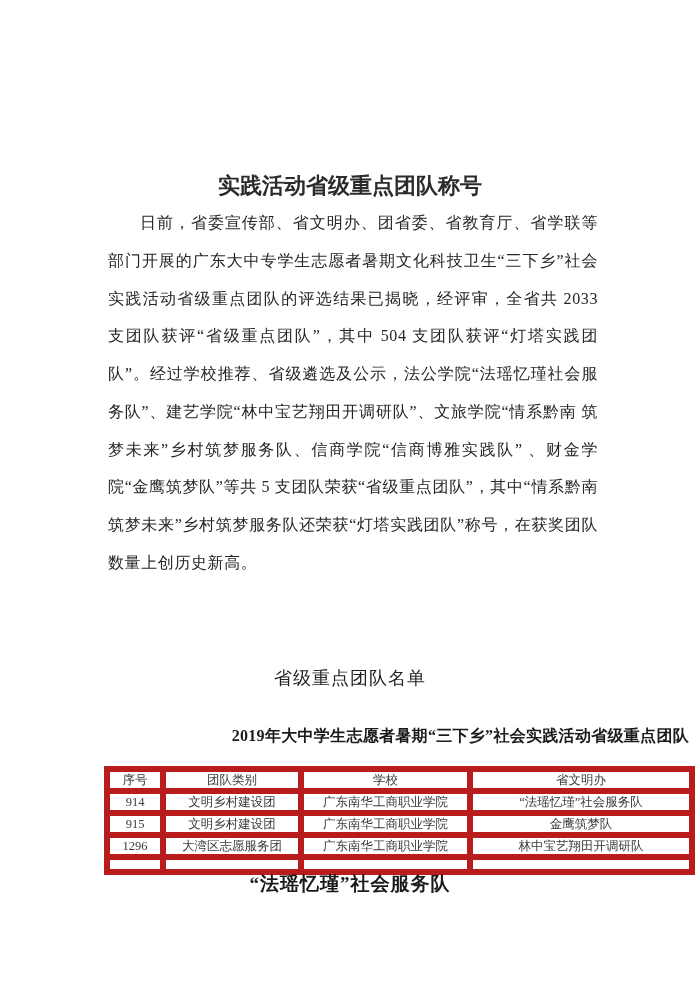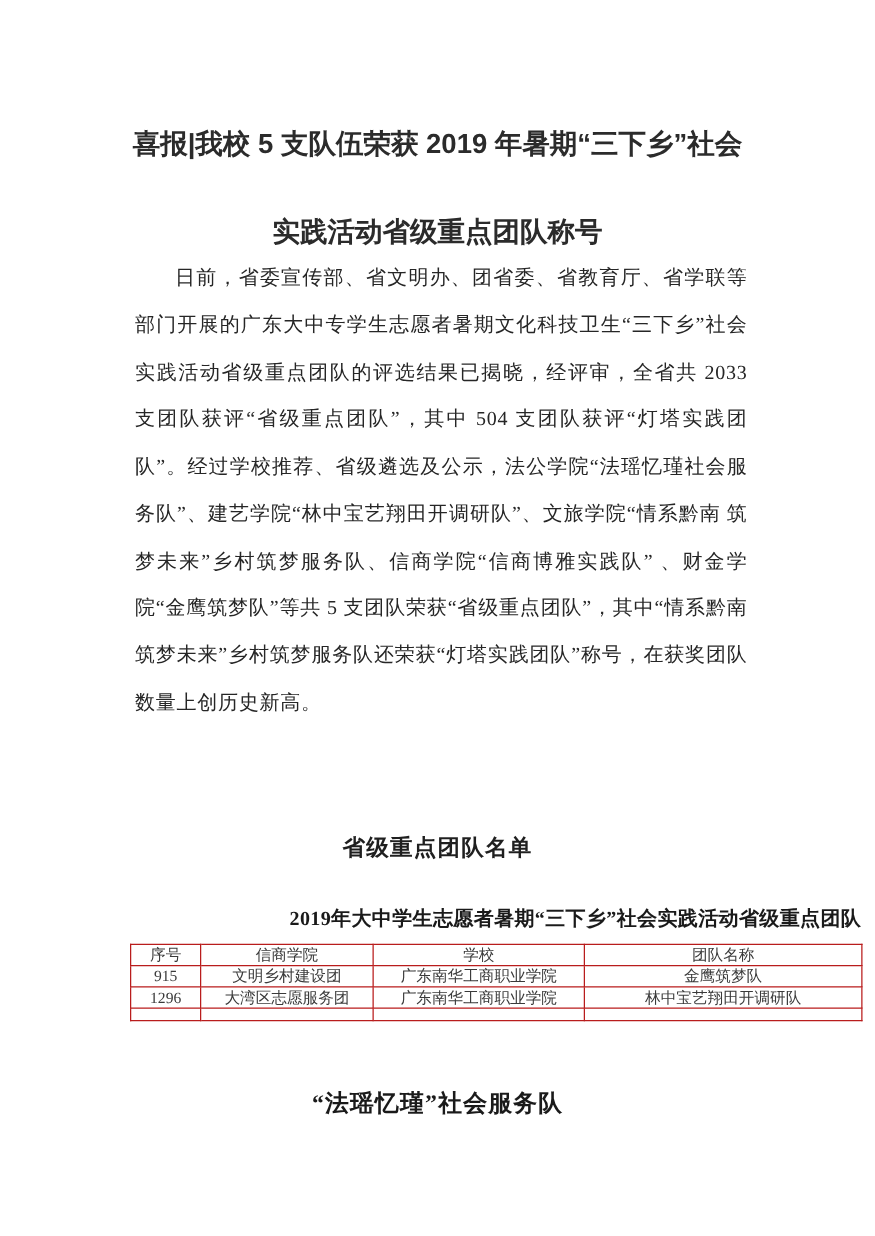--- a/index.html
+++ b/index.html
@@ -32,48 +32,48 @@
     letter-spacing:0.6px;
     text-align:justify;
     text-indent:2em;
     color:#262626;
   }
   .section-heading {
     position:absolute;
     top:666px; left:0; width:100%;
     text-align:center;
     font-size:18px;
-    font-weight:bold;
+    font-weight:normal;
     letter-spacing:1px;
     color:#1f1f1f;
   }
   .table-wrap {
     position:absolute;
     top:726px; left:104px;
     width:585px;
   }
   .table-title {
     font-size:16px;
     font-weight:bold;
     line-height:20px;
     text-align:right;
     white-space:nowrap;
     letter-spacing:0.3px;
     color:#1a1a1a;
-    margin-bottom:9px;
+    margin-bottom:20px;
   }
   table.key-teams {
     width:585px;
     table-layout:fixed;
     border-collapse:collapse;
     font-size:12.5px;
     color:#3a3a3a;
   }
   table.key-teams td, table.key-teams th {
-    border:1px solid #b91c1c;
+    border:6px solid #b91c1c;
     padding:0;
     text-align:center;
     font-weight:normal;
     height:16px;
     line-height:16px;
     overflow:hidden;
     white-space:nowrap;
   }
   table.key-teams tr.tall-row td { height:26px; line-height:26px; }
   table.key-teams tr.empty-row td { height:9px; line-height:9px; }
@@ -86,44 +86,49 @@
     letter-spacing:1px;
     line-height:28px;
     color:#1a1a1a;
   }
 </style>
 </head>
 <body>
 
 <div class="page">
 
-  <div class="doc-title title-line1">喜报|我校 5 支队伍荣获 2019 年暑期“三下乡”社会</div>
 
   <div class="doc-title title-line2">实践活动省级重点团队称号</div>
 
   <div class="body-paragraph">日前，省委宣传部、省文明办、团省委、省教育厅、省学联等部门开展的广东大中专学生志愿者暑期文化科技卫生“三下乡”社会实践活动省级重点团队的评选结果已揭晓，经评审，全省共 2033 支团队获评“省级重点团队”，其中 504 支团队获评“灯塔实践团队”。经过学校推荐、省级遴选及公示，法公学院“法瑶忆瑾社会服务队”、建艺学院“林中宝艺翔田开调研队”、文旅学院“情系黔南 筑梦未来”乡村筑梦服务队、信商学院“信商博雅实践队” 、财金学院“金鹰筑梦队”等共 5 支团队荣获“省级重点团队”，其中“情系黔南 筑梦未来”乡村筑梦服务队还荣获“灯塔实践团队”称号，在获奖团队数量上创历史新高。</div>
 
   <div class="section-heading">省级重点团队名单</div>
 
   <div class="table-wrap">
     <div class="table-title">2019年大中学生志愿者暑期“三下乡”社会实践活动省级重点团队</div>
 
     <table class="key-teams">
       <colgroup>
         <col style="width:56px">
         <col style="width:138px">
         <col style="width:169px">
         <col style="width:222px">
       </colgroup>
       <tbody>
         <tr>
           <th>序号</th>
-          <th>信商学院</th>
+          <th>团队类别</th>
           <th>学校</th>
-          <th>团队名称</th>
+          <th>省文明办</th>
+        </tr>
+        <tr>
+          <td>914</td>
+          <td>文明乡村建设团</td>
+          <td>广东南华工商职业学院</td>
+          <td>“法瑶忆瑾”社会服务队</td>
         </tr>
         <tr>
           <td>915</td>
           <td>文明乡村建设团</td>
           <td>广东南华工商职业学院</td>
           <td>金鹰筑梦队</td>
         </tr>
         <tr>
           <td>1296</td>
           <td>大湾区志愿服务团</td>

